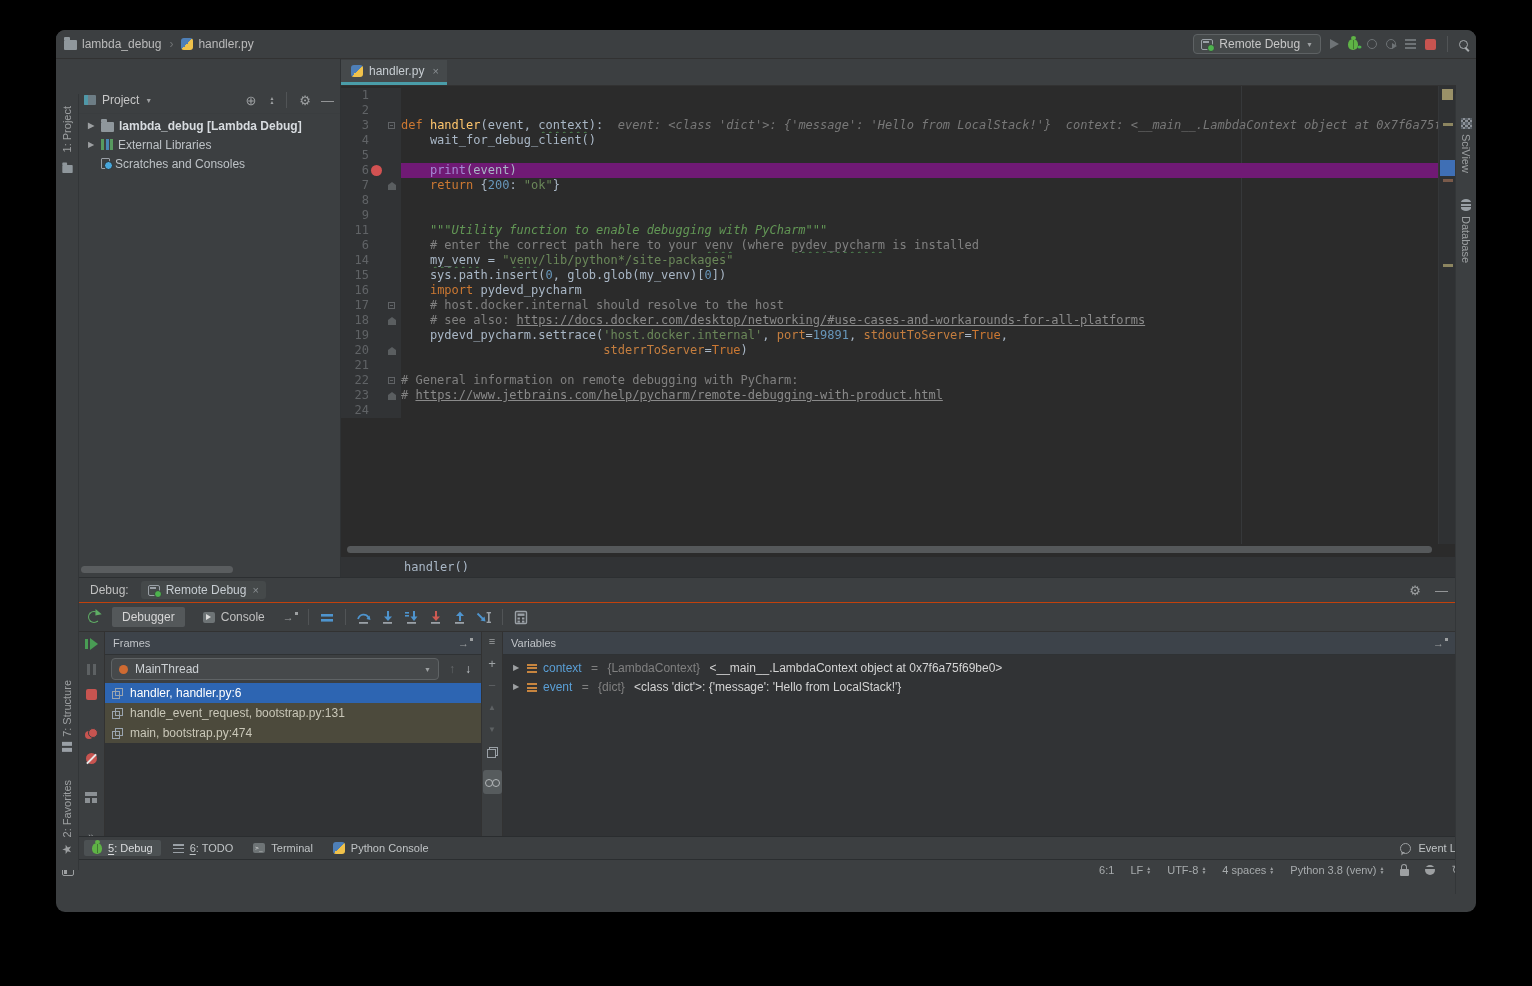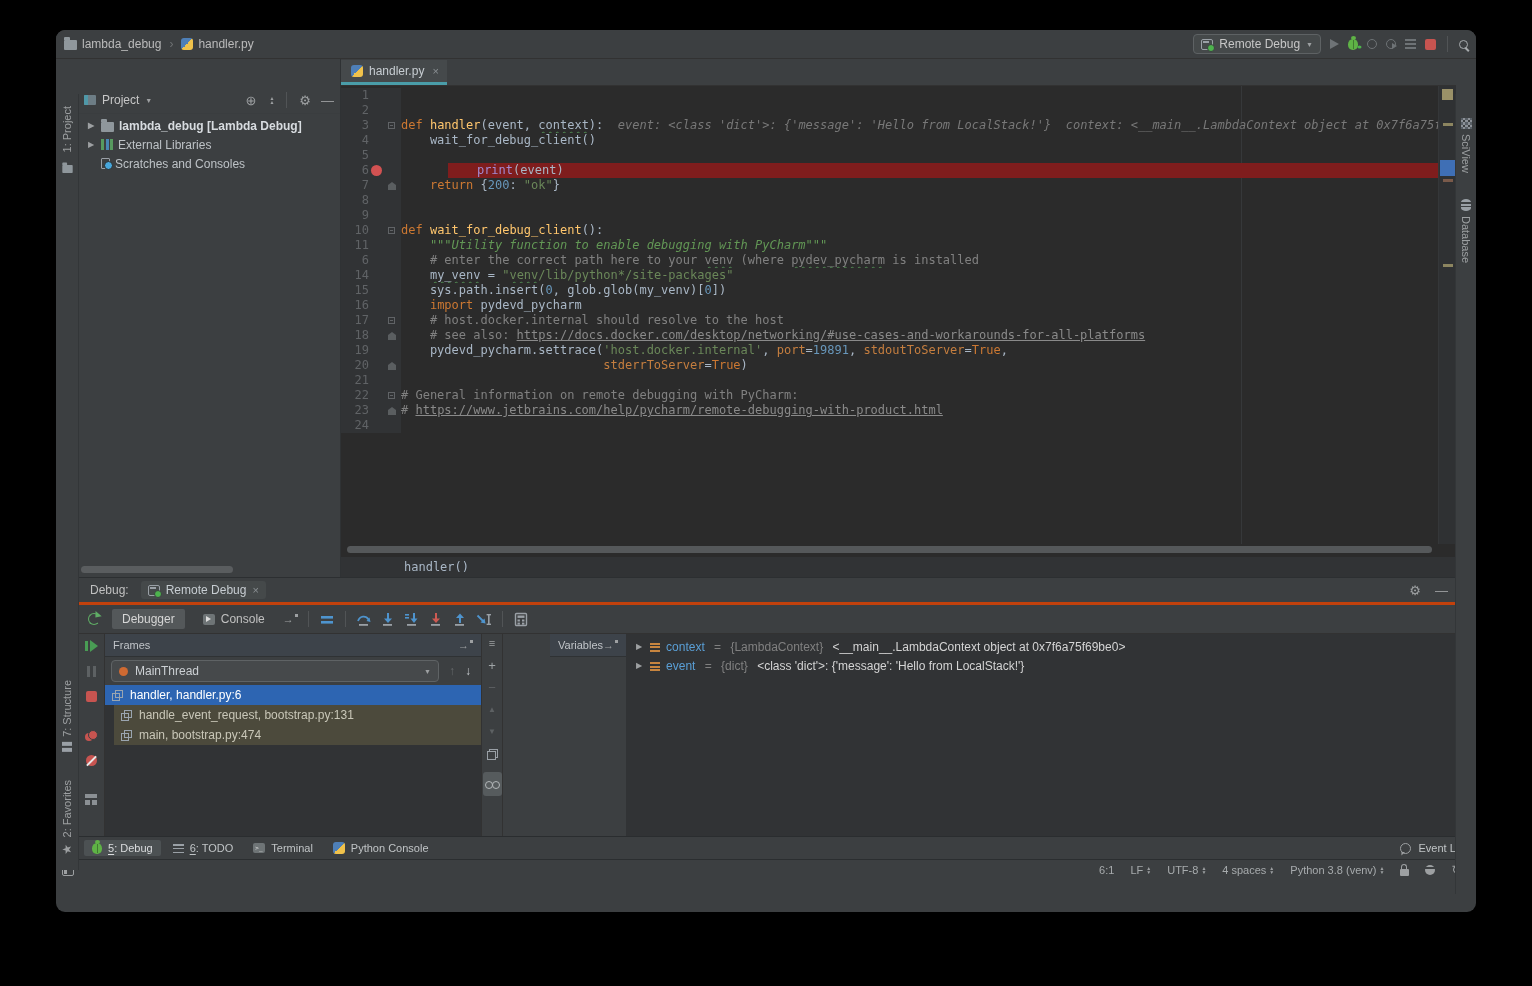--- a/index.html
+++ b/index.html
@@ -132,21 +132,21 @@
   .gut{width:60px;flex:none;background:#313335;display:flex;color:#606366;}
   .ln{width:22px;text-align:right;padding-left:6px;flex:none;}
   .mark{width:16px;flex:none;position:relative;}
   .bp{position:absolute;left:2px;top:2px;width:11px;height:11px;border-radius:50%;background:#d25252;}
   .foldslot{width:14px;flex:none;position:relative;}
   .fold{position:absolute;left:3px;top:4px;}
   .fold.start{width:7px;height:7px;border:1px solid #606366;box-sizing:border-box;}
   .fold.start::after{content:"";position:absolute;left:1px;right:1px;top:2px;height:1px;background:#606366;}
   .fold.end{width:8px;height:8px;background:#5a5e60;clip-path:polygon(50% 0,100% 38%,100% 100%,0 100%,0 38%);}
   .code-text{flex:1;white-space:pre;min-width:0;overflow:hidden;}
-  .code-text.exec{background:#7f1d1d;margin-left:47px;}
+  .code-text.exec{background:#701a75;}
   .tok.t{color:#a9b7c6}.tok.k{color:#cc7832}.tok.f{color:#ffc66d}.tok.s{color:#6a8759}
   .tok.d{color:#629755;font-style:italic}.tok.n{color:#6897bb}.tok.c{color:#808080}
   .tok.l{color:#8a8a8a;text-decoration:underline}.tok.a{color:#c57e3f}.tok.b{color:#a48ad4}
   .tok.h{color:#787878;font-style:italic}
   .tok.w{text-decoration:underline wavy #4f8b51;text-decoration-thickness:1px;text-underline-offset:2px;}
   .estripe{position:absolute;right:0;top:0;bottom:0;width:17px;background:#2f3133;border-left:1px solid #353739;}
   .em{position:absolute;}
   .em.sq{right:3px;top:3px;width:11px;height:11px;background:#9a9168;}
   .em.t1{right:3px;top:37px;width:10px;height:3px;background:#8c8560;}
   .em.bl{right:1px;top:74px;width:15px;height:16px;background:#3f6fb5;}
@@ -154,47 +154,47 @@
   .em.t3{right:3px;top:178px;width:10px;height:3px;background:#8c8560;}
   .ehscroll{height:12px;flex:none;background:#2b2b2b;position:relative;}
   .ehthumb{position:absolute;left:6px;right:24px;top:2px;height:7px;border-radius:4px;background:#55585a;}
   .ctxbar{height:20px;flex:none;background:#313335;border-top:1px solid #2b2b2b;color:#a9b7c6;
           font-size:12px;font-family:"DejaVu Sans Mono",monospace;display:flex;align-items:center;padding-left:63px;}
   
   .debugpanel{flex:none;height:258px;margin-left:22px;margin-right:20px;background:#3c3f41;display:flex;flex-direction:column;border-top:1px solid #2c2f31;min-width:0;}
   .dhead{height:24px;display:flex;align-items:center;padding:0 8px 0 12px;font-size:12px;color:#c0c0c0;gap:12px;flex:none;}
   .dtab{display:flex;align-items:center;gap:6px;background:#45494a;border-radius:3px;padding:2px 7px;color:#c7cdd2;}
   .dhead .right{margin-left:auto;display:flex;align-items:center;gap:14px;}
-  .dtoolbar{height:28px;border-top:3px solid #c2410c;border-bottom:1px solid #323232;display:flex;align-items:center;gap:8px;padding:0 6px;flex:none;}
+  .dtoolbar{height:28px;border-top:1px solid #c2410c;border-bottom:1px solid #323232;display:flex;align-items:center;gap:8px;padding:0 6px;flex:none;}
   .dbtab{font-size:12px;color:#c0c0c0;padding:3px 10px;border-radius:2px;display:flex;align-items:center;gap:6px;}
   .dbtab.sel{background:#54585a;color:#d6d6d6;}
   .ic-rerun{width:12px;height:12px;border:1.7px solid #5fad65;border-right-color:transparent;border-radius:50%;box-sizing:border-box;}
   .ic-rerun::after{content:"";position:absolute;right:-2px;top:-1px;width:0;height:0;border-top:5px solid #5fad65;border-left:4px solid transparent;border-right:4px solid transparent;transform:rotate(40deg);}
   .dcontent{flex:1;display:flex;min-height:0;}
   .dstripe{width:26px;flex:none;border-right:1px solid #323232;display:flex;flex-direction:column;align-items:center;padding-top:6px;gap:14px;}
   .dstripe .gap{height:2px;}
   .frames{width:376px;flex:none;display:flex;flex-direction:column;border-right:1px solid #323232;min-height:0;}
   .panehead{height:22px;background:#3d434a;border-bottom:1px solid #2f3234;display:flex;align-items:center;
             padding:0 8px;color:#c0c4c8;font-size:11px;flex:none;}
   .panehead .pin{margin-left:auto;}
   .threadrow{height:28px;display:flex;align-items:center;gap:10px;padding:0 6px;background:#3c3f41;flex:none;}
   .combo{flex:1;height:20px;background:#46494b;border:1px solid #5f6365;border-radius:4px;display:flex;align-items:center;gap:7px;padding:0 7px;color:#ccd0d4;font-size:12px;}
   .combo .dd{margin-left:auto;font-size:7px;color:#9da0a2;}
   .arrbtn{font-size:12px;color:#c7cbcf;}
   .arrbtn.dis{color:#66696b;}
   .flist{flex:1;background:#313335;overflow:hidden;font-size:12px;}
   .frow{height:20px;display:flex;align-items:center;gap:7px;padding-left:7px;color:#c9c7b8;}
-  .frow.library{background:#4c4a3c;margin-left:9px;}
+  .frow.library{background:#4c4a3c;}
   .frow.selected{background:#2d65b2;color:#ffffff;}
   .midbar{width:20px;flex:none;border-right:1px solid #323232;display:flex;flex-direction:column;align-items:center;padding-top:4px;gap:12px;background:#3c3f41;}
   .midbar .txt{font-size:13px;color:#9fa4a6;line-height:10px;}
   .midbar .dis{color:#5d6163;}
   .midbar .tri{font-size:8px;}
   .glassbox{background:#565b5d;border-radius:3px;padding:3px 2px;}
-  .vars{flex:1;display:flex;flex-direction:row;min-width:0;min-height:0;margin-left:47px;}
+  .vars{flex:1;display:flex;flex-direction:column;min-width:0;min-height:0;}
   .vlist{flex:1;background:#313335;overflow:hidden;font-size:12px;padding-top:3px;}
   .vrow{height:19px;display:flex;align-items:center;gap:6px;padding-left:8px;white-space:pre;}
   .vexp{color:#9da0a2;font-size:8px;width:10px;text-align:center;}
   .vname{color:#5a9fd6;}
   .veq,.vtype{color:#808080;}
   .vval{color:#d4d4d4;}
   
   .bottombar{height:22px;flex:none;background:#3c3f41;border-top:1px solid #2a2d2f;display:flex;align-items:center;padding:0 8px 0 28px;gap:4px;font-size:11px;color:#c0c4c6;}
   .btab{display:flex;align-items:center;gap:6px;padding:2px 8px;border-radius:2px;}
   .btab.active{background:#4c5153;color:#dadcde;}
@@ -384,30 +384,20 @@
                 </span>
                 <span class="code-text"></span>
               </div>
               <div class="line">
                 <span class="gut">
                   <span class="ln">9</span>
                   <span class="mark"></span>
                   <span class="foldslot"></span>
                 </span>
                 <span class="code-text"></span>
-              </div>
-              <div class="line">
-                <span class="gut">
-                  <span class="ln">10</span>
-                  <span class="mark"></span>
-                  <span class="foldslot">
-                    <span class="fold start"></span>
-                  </span>
-                </span>
-                <span class="code-text"><span class="tok k">def </span><span class="tok f">wait_for_debug_client</span><span class="tok t">():</span></span>
               </div>
               <div class="line">
                 <span class="gut">
                   <span class="ln">11</span>
                   <span class="mark"></span>
                   <span class="foldslot"></span>
                 </span>
                 <span class="code-text"><span class="tok d">    """Utility function to enable debugging with PyCharm"""</span></span>
               </div>
               <div class="line">

